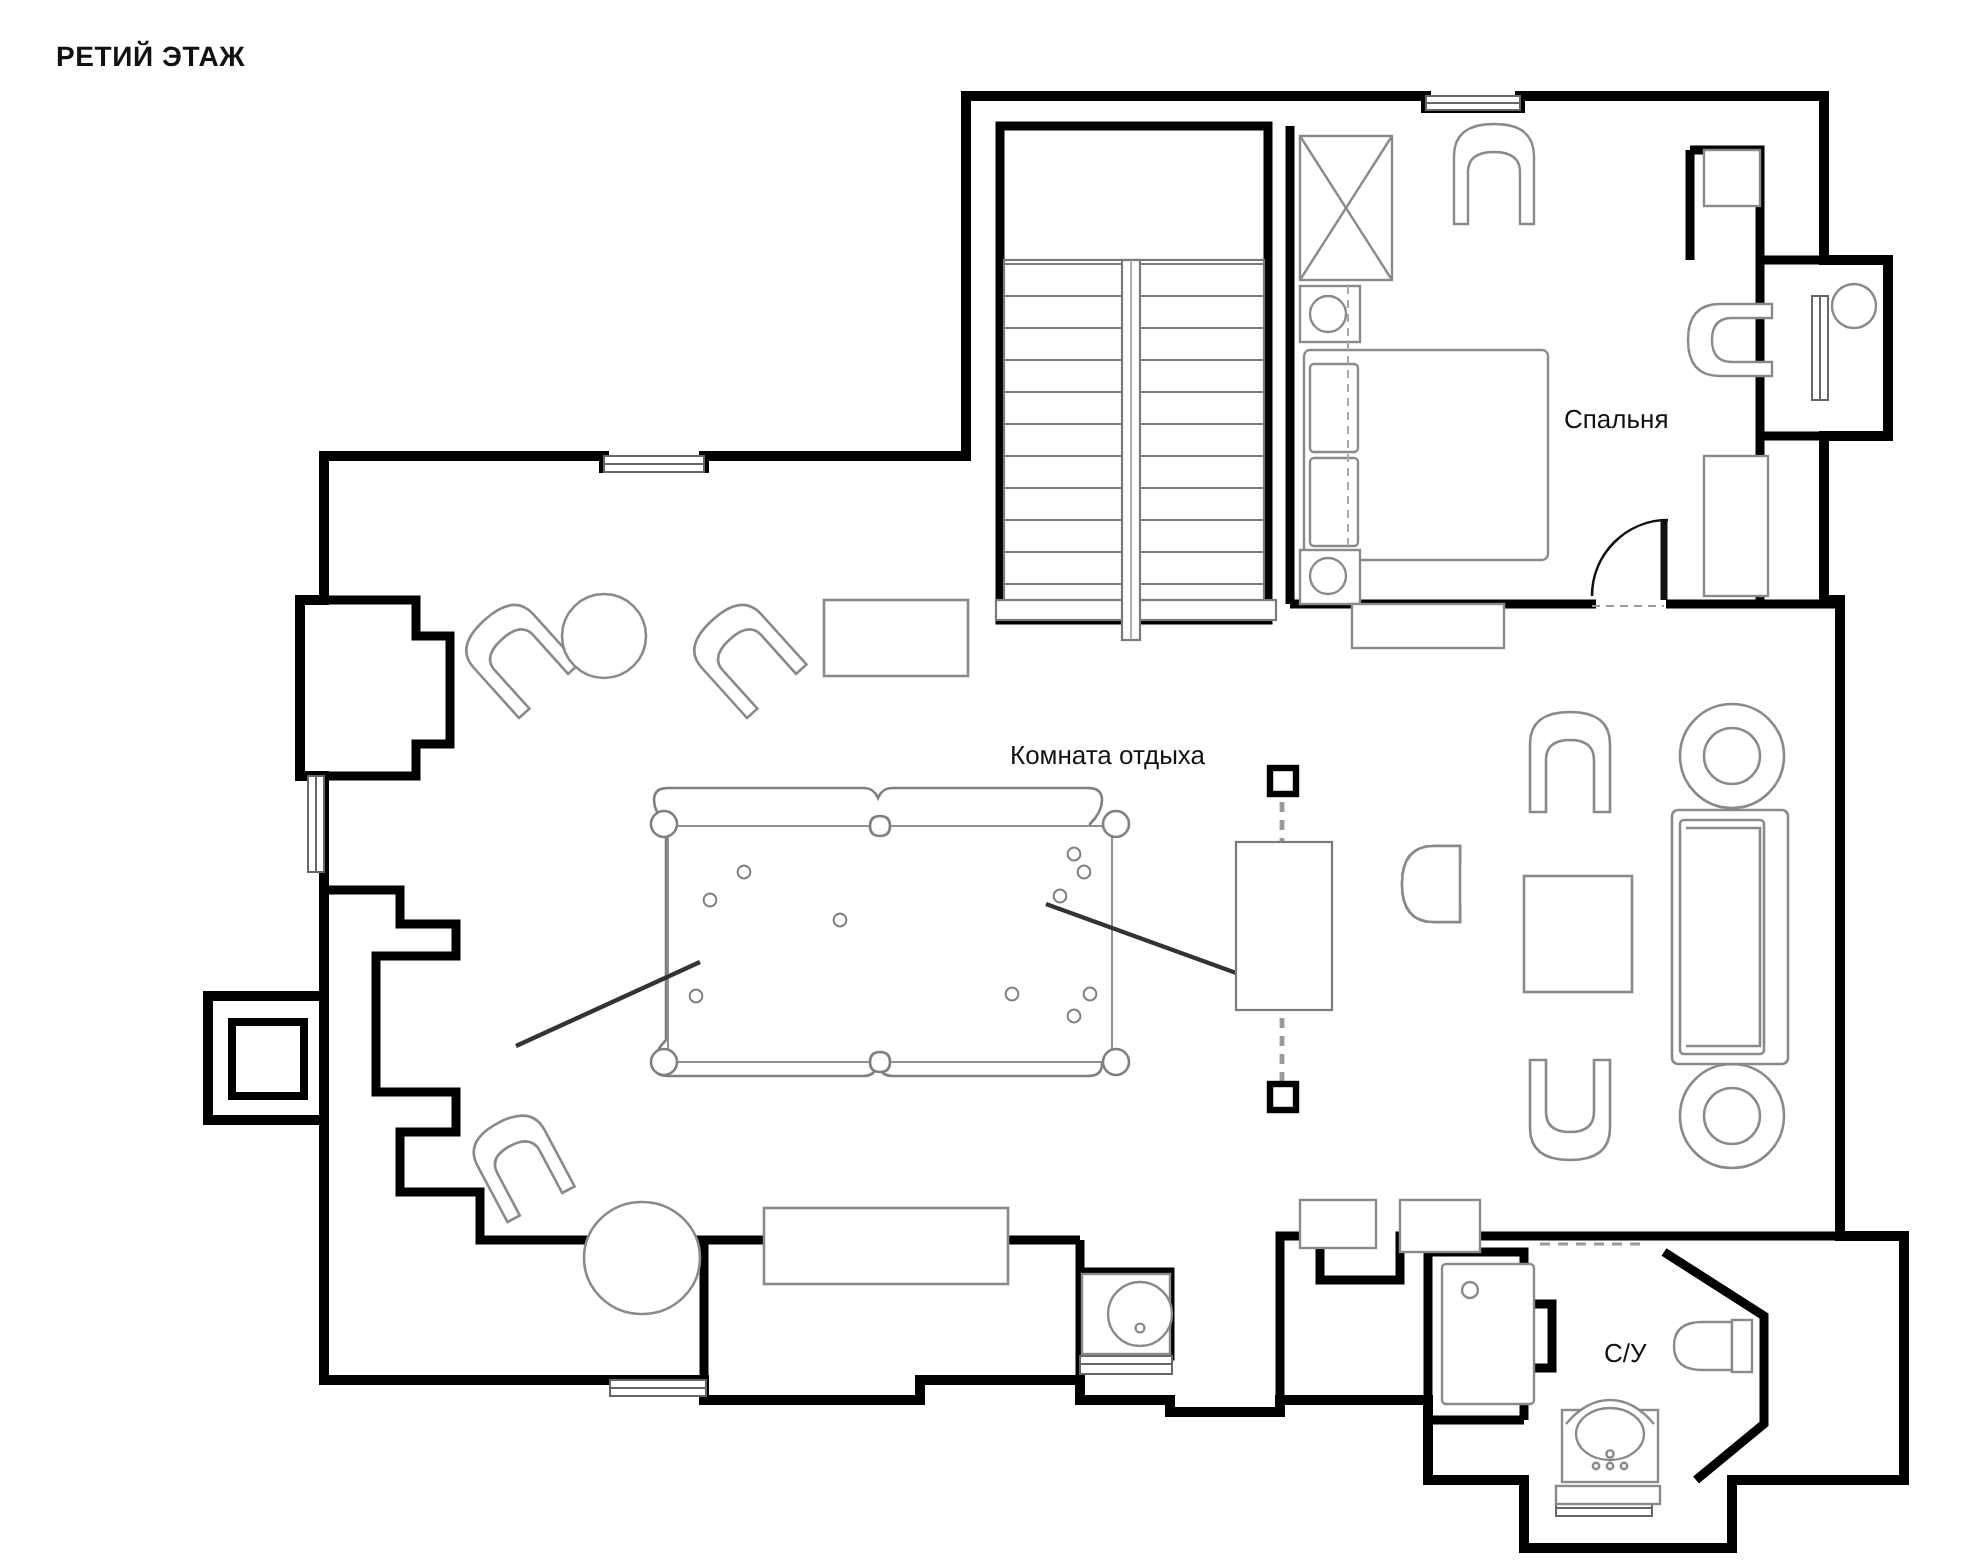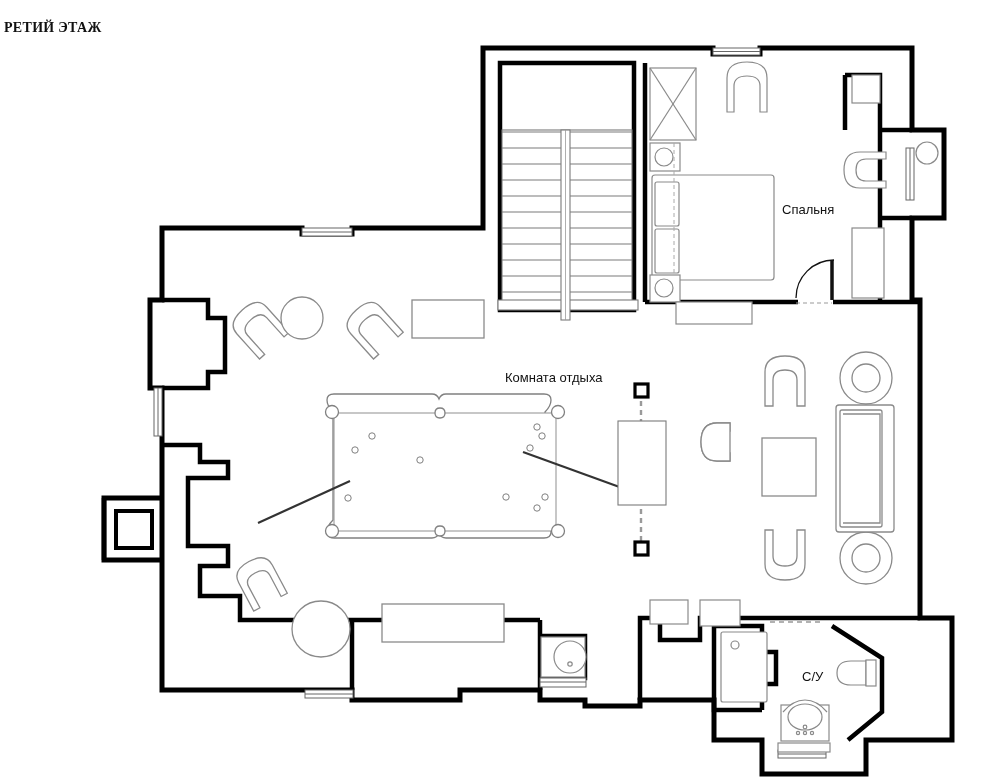--- a/index.html
+++ b/index.html
@@ -12,23 +12,23 @@
   }
   #plan-root {
     position: relative;
     width: 990px;
     height: 784px;
     background: #ffffff;
     overflow: hidden;
   }
   #plan-title {
     position: absolute;
-    left: 4px;
+    left: 28px;
     top: 20px;
-    font-family: Liberation Serif, serif;
+    font-family: Liberation Sans, sans-serif;
     font-size: 14px;
     font-weight: bold;
     letter-spacing: 0.3px;
     color: #111111;
     white-space: nowrap;
   }
   svg#floorplan {
     position: absolute;
     left: 0;
     top: 0;

